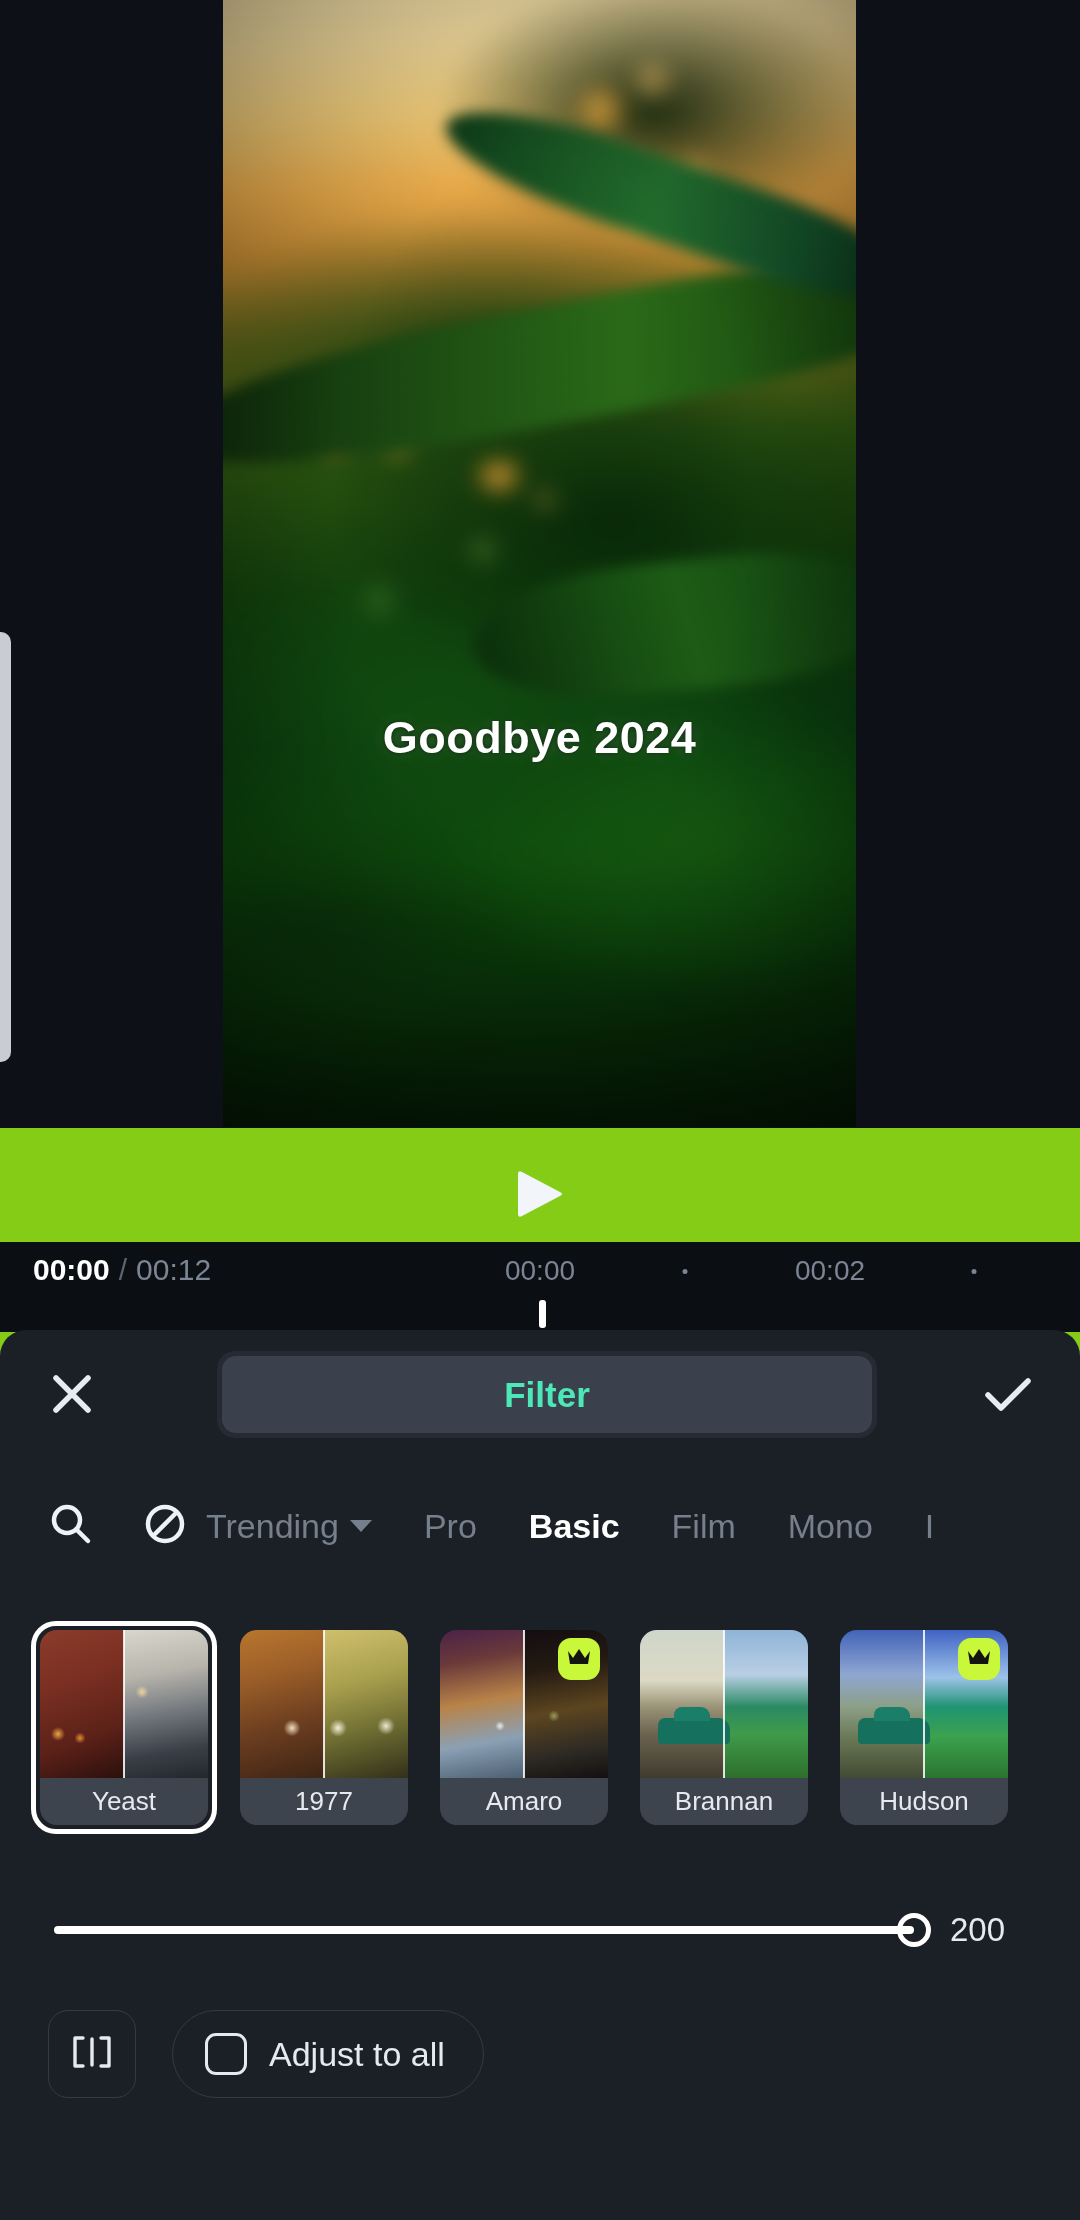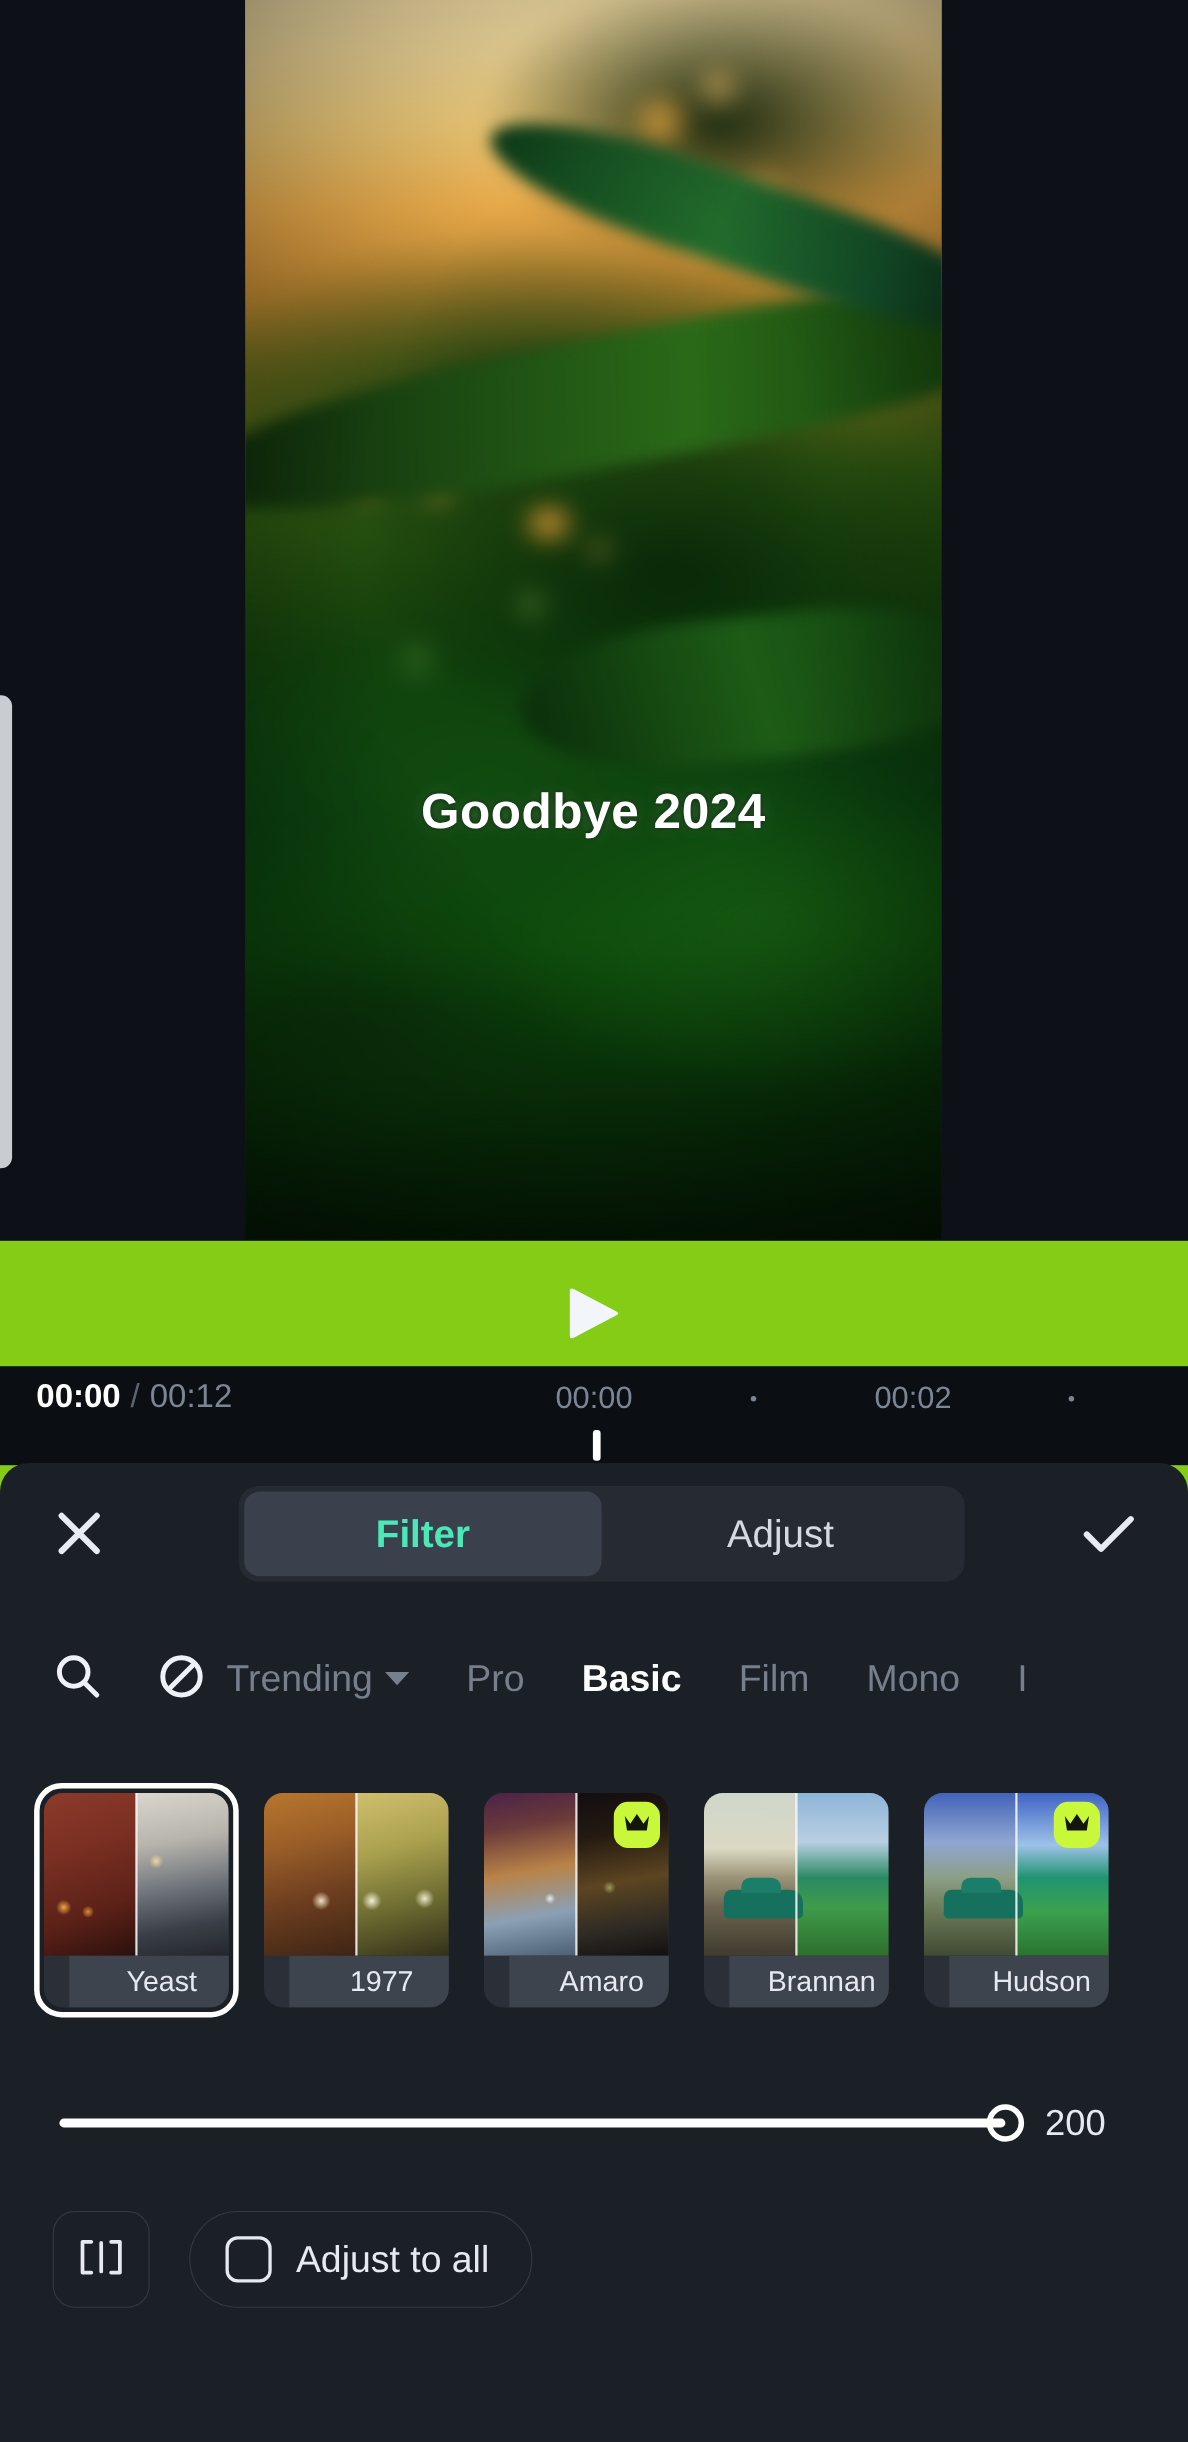--- a/index.html
+++ b/index.html
@@ -343,21 +343,20 @@
   .thumb-label {
     position: absolute;
     left: 0; bottom: 0;
     width: 168px; height: 47px;
     background: #3e444e;
     display: flex;
     align-items: center;
     justify-content: center;
     color: #e6eaf0;
     font-size: 26px;
-    margin-left: 23px;
   }
   .pro-badge {
     position: absolute;
     right: 8px; top: 8px;
     width: 42px; height: 42px;
     background: #c9f73a;
     border-radius: 13px;
     display: flex;
     align-items: center;
     justify-content: center;
@@ -553,23 +552,20 @@
         <span>
           <svg width="46" height="46" viewBox="0 0 46 46">
             <path d="M7 7 L39 39 M39 7 L7 39" stroke="#e8ecf2" stroke-width="5.5" stroke-linecap="round"></path>
           </svg>
         </span>
       </div>
 
       <div class="seg-control">
         <div class="seg-item active">
           <span>Filter</span>
-        </div>
-        <div class="seg-item">
-          <span>Adjust</span>
         </div>
       </div>
 
       <div class="icon-confirm">
         <span>
           <svg width="52" height="46" viewBox="0 0 52 46">
             <path d="M6 24 L19 37 L46 10" stroke="#e8ecf2" stroke-width="5.5" fill="none" stroke-linecap="round" stroke-linejoin="round"></path>
           </svg>
         </span>
       </div>

